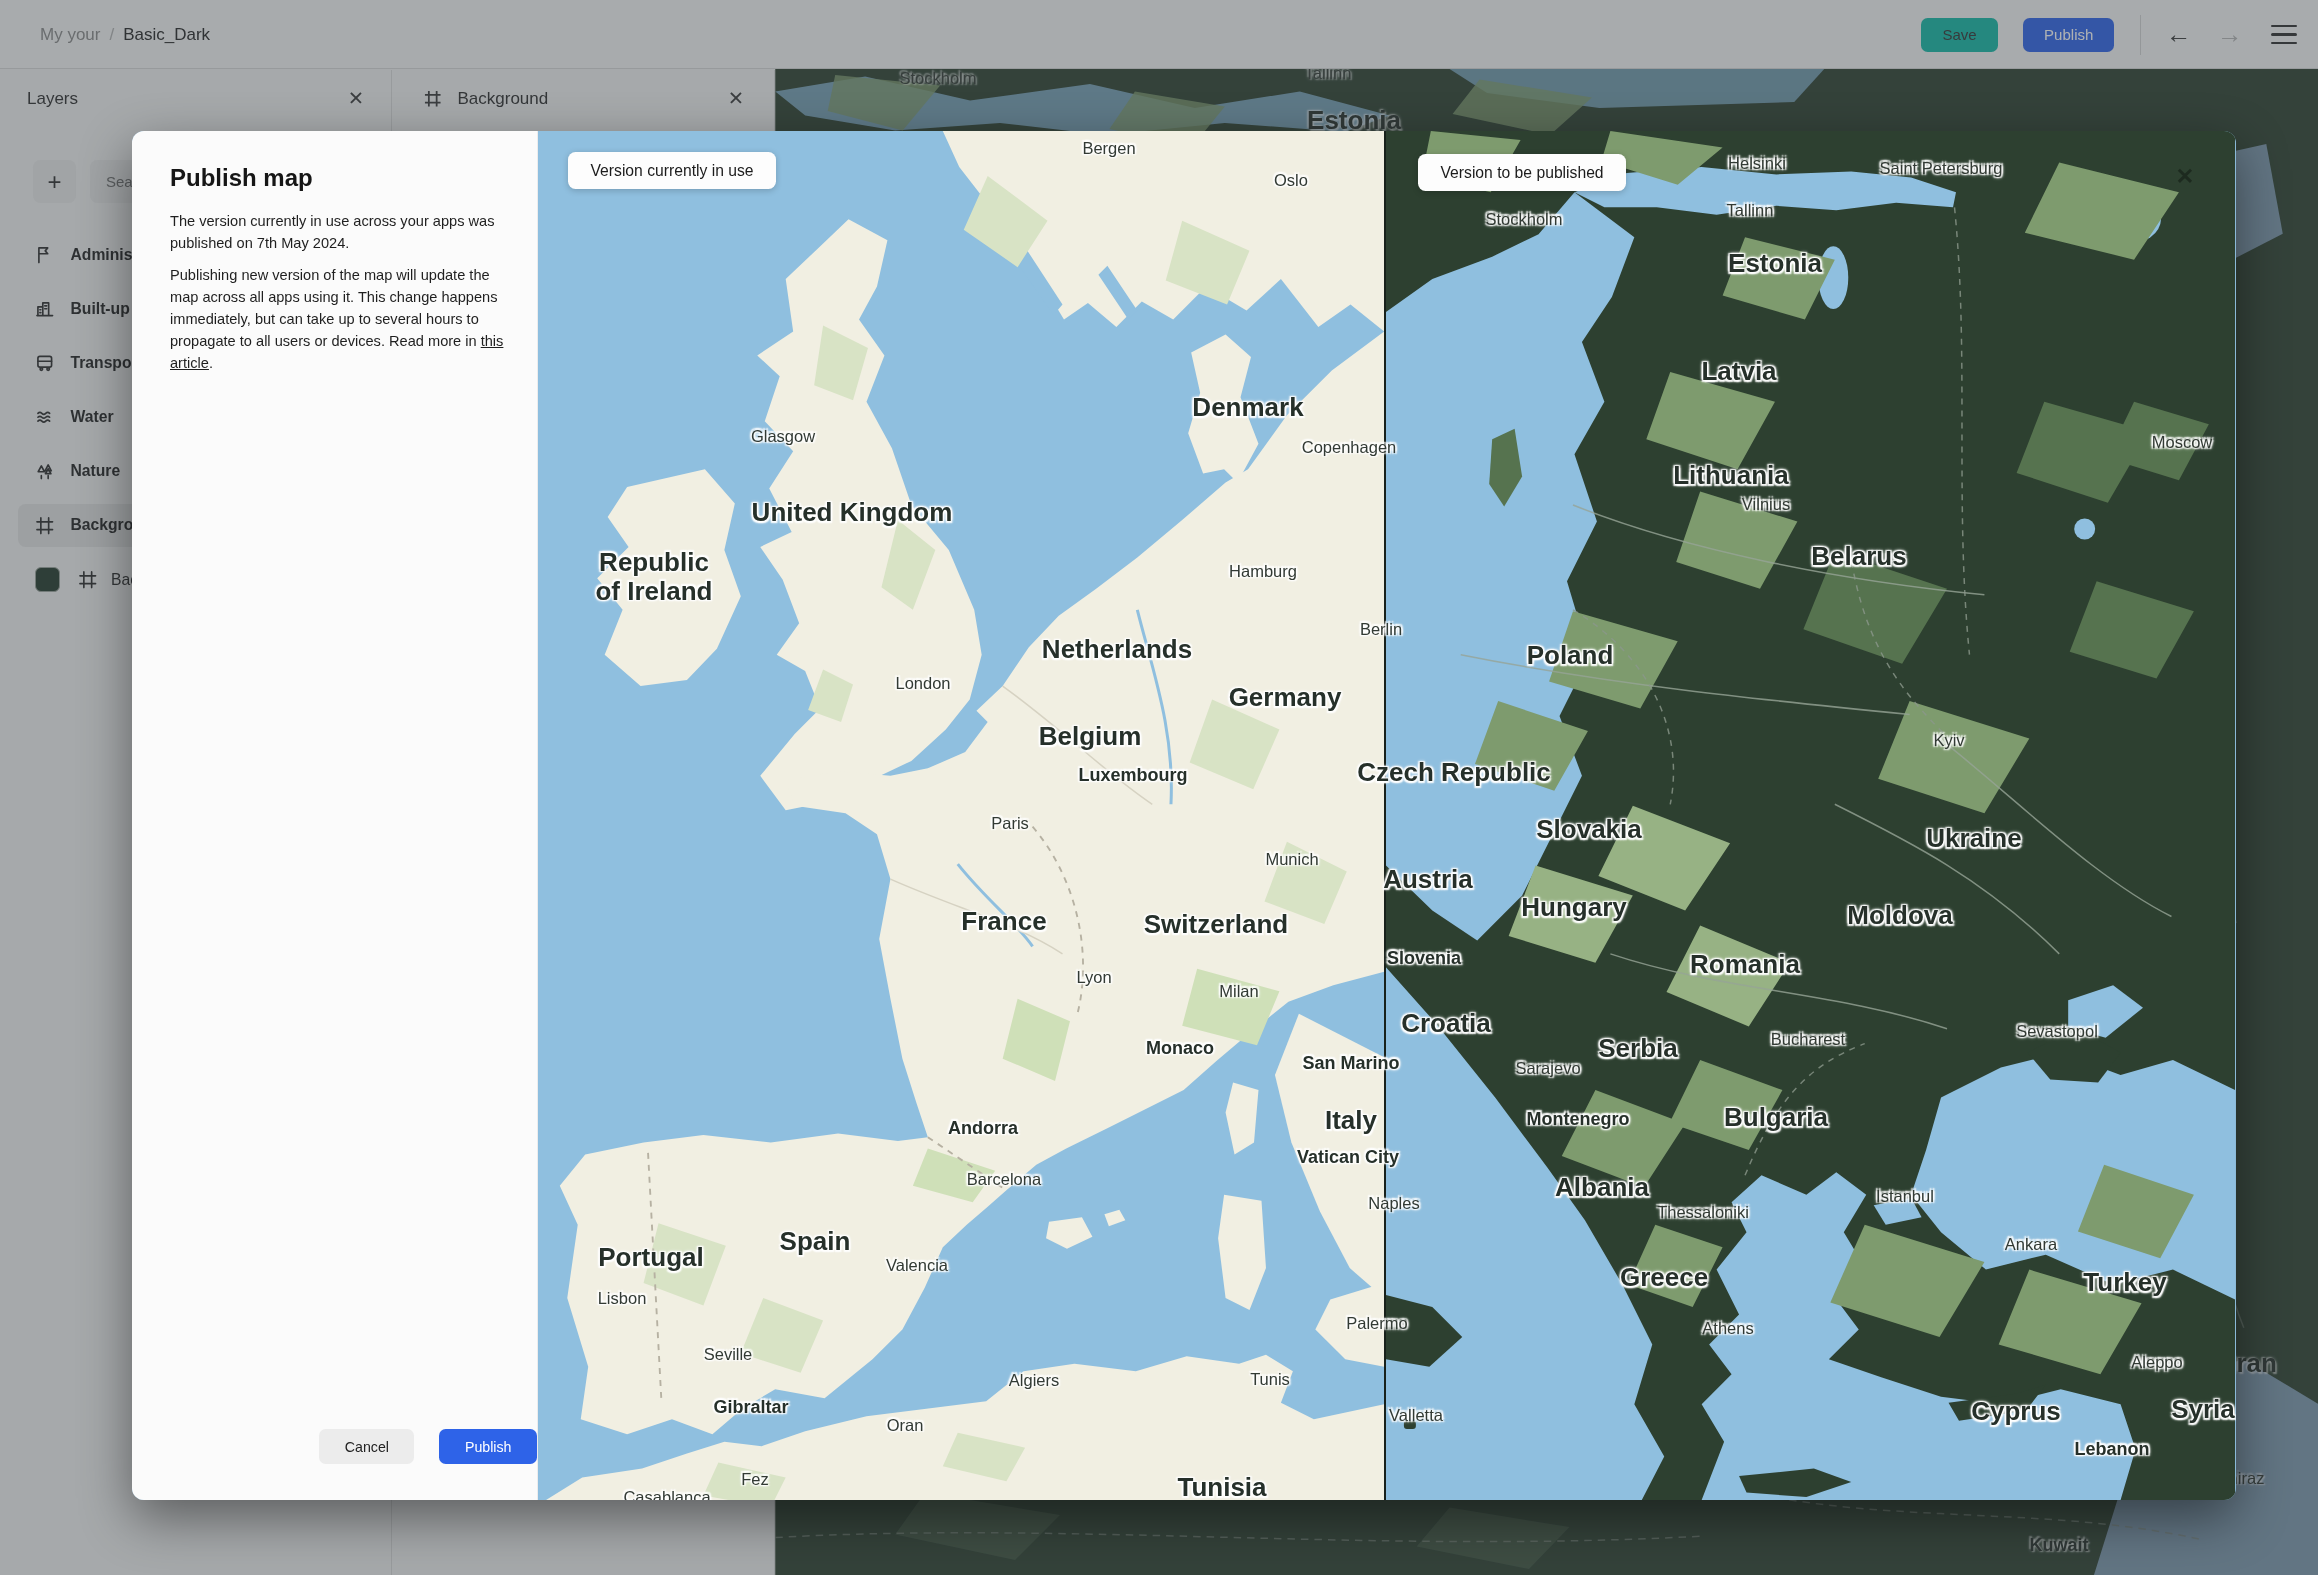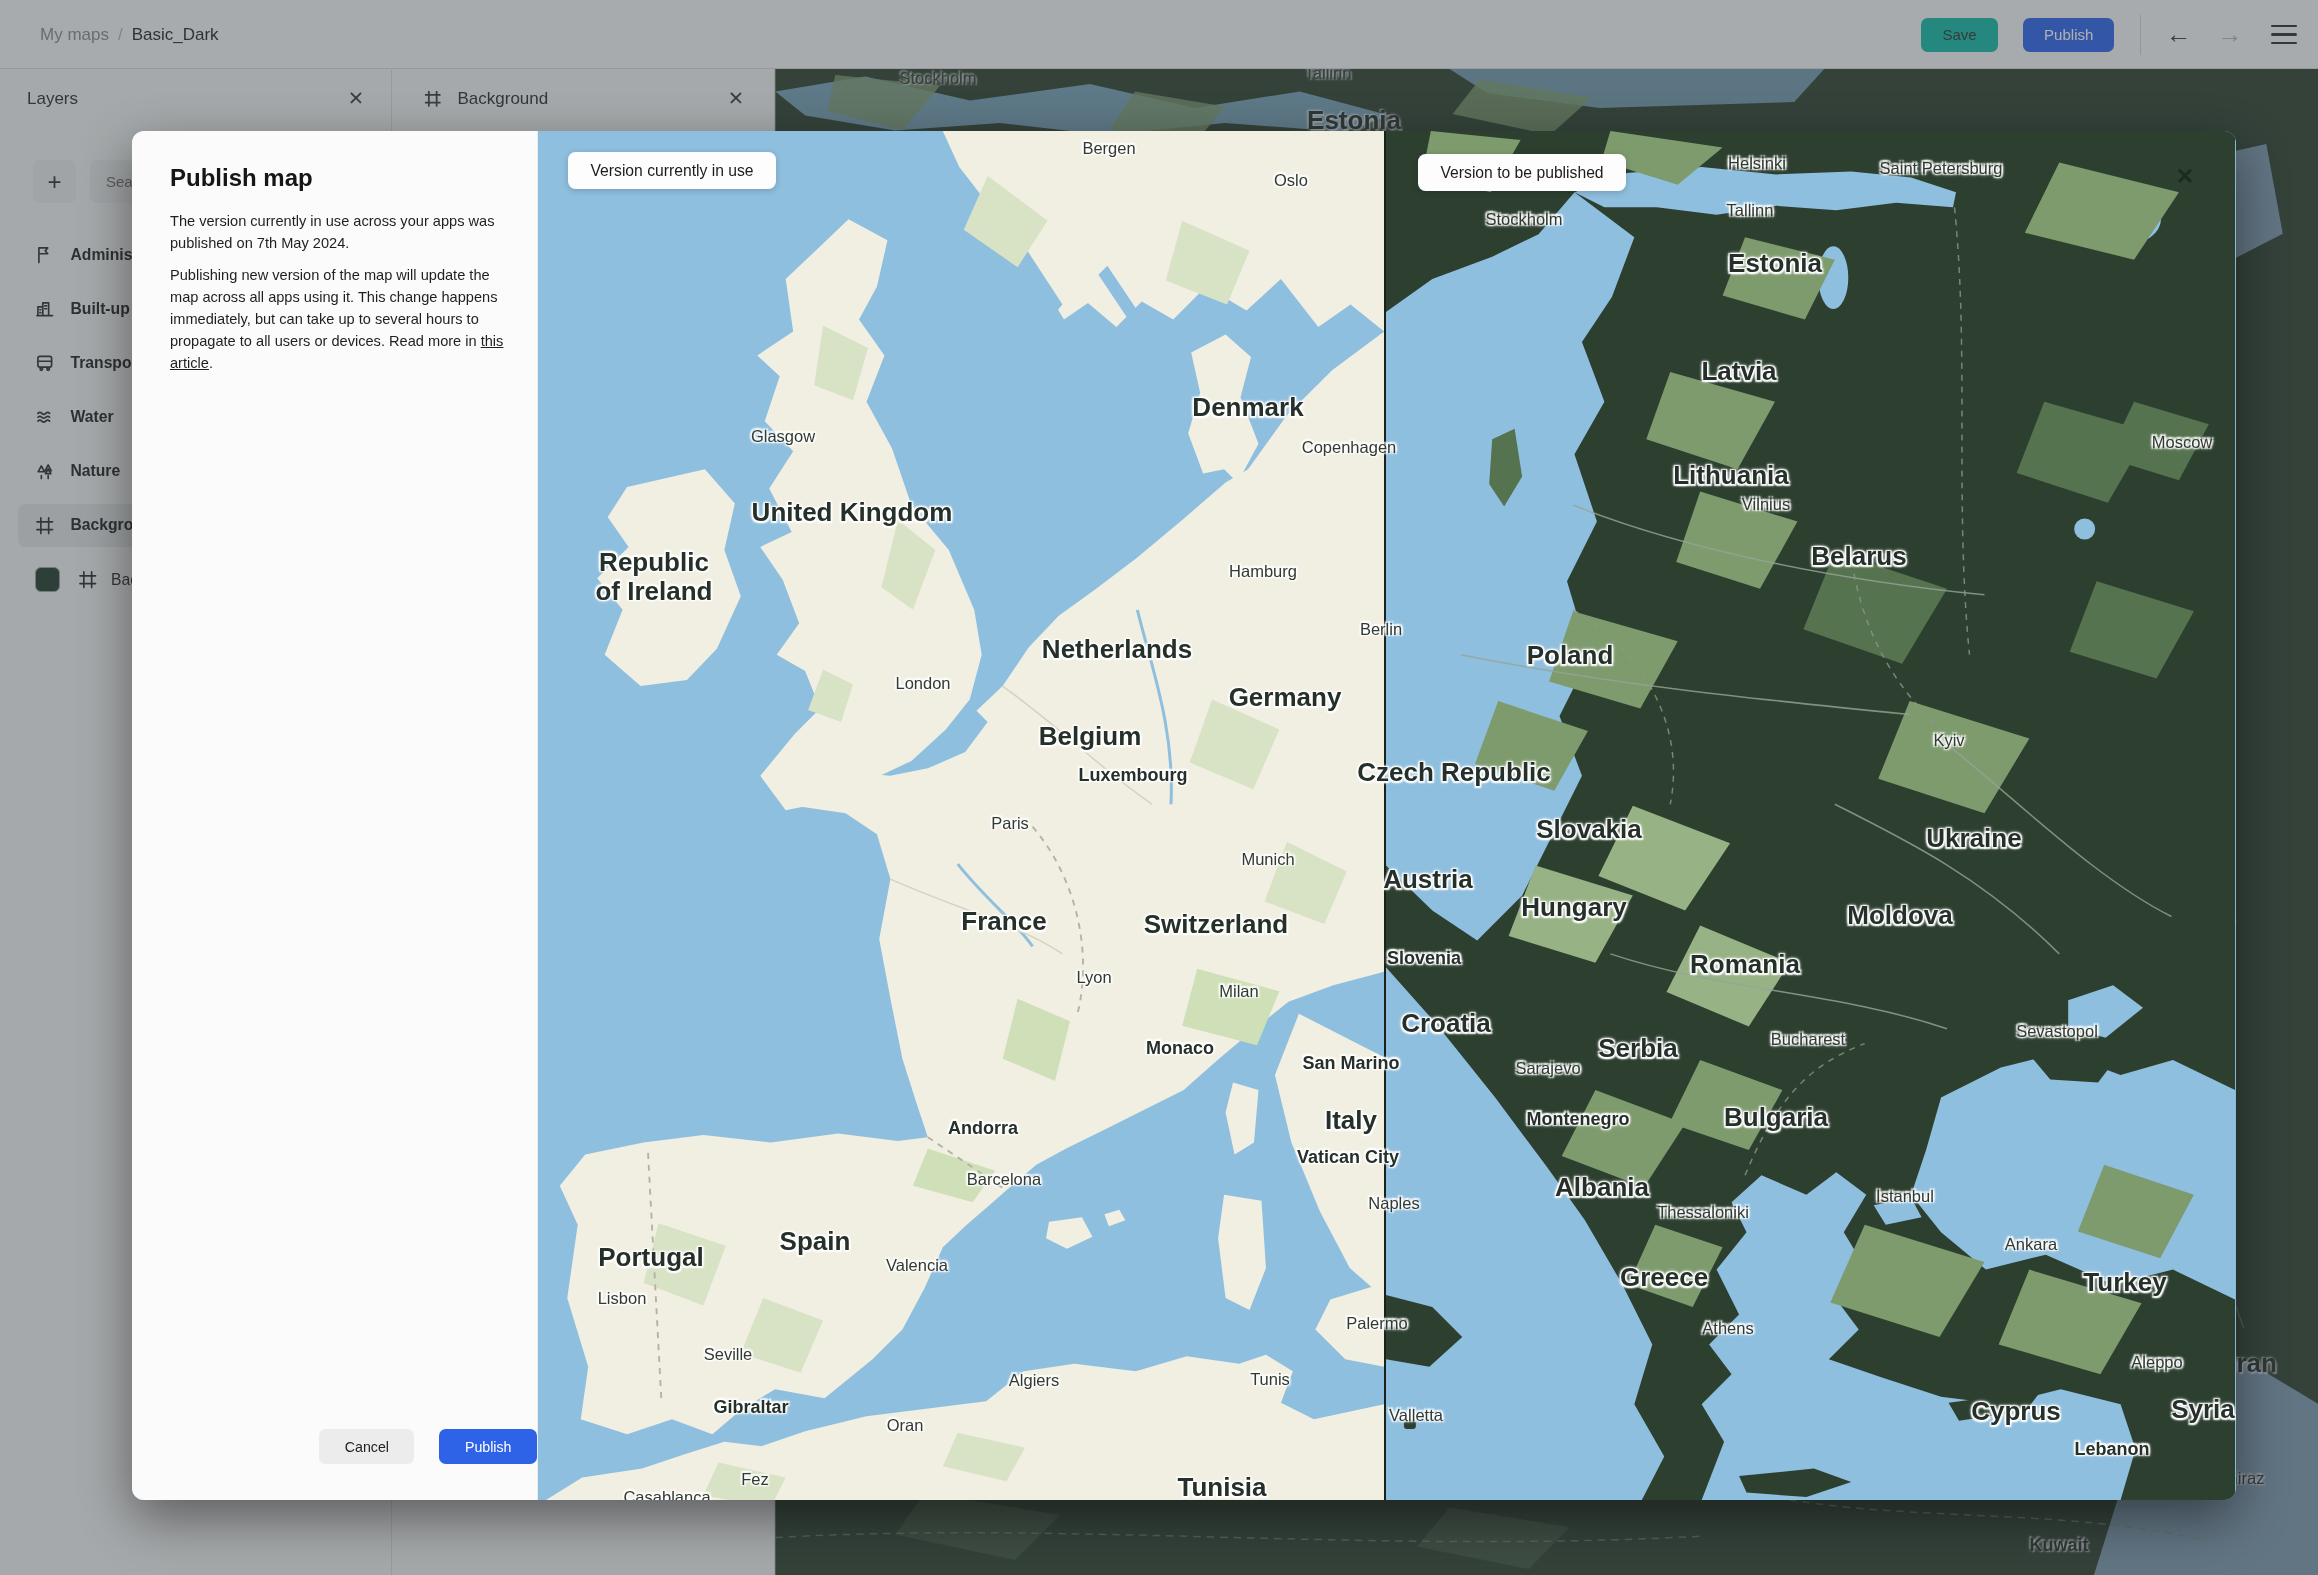--- a/index.html
+++ b/index.html
@@ -87,21 +87,21 @@
   #dlg-cancel{background:#ececec;color:#222;}
   #dlg-publish{background:var(--accent);color:#fff;}
 </style>
 </head>
 <body>
 
 <div id="page">
 
   <div id="topbar">
     <div id="breadcrumb" class="crumb">
-      <span class="root">My maps</span>
+      <span class="root">My your</span>
       <span class="sep">/</span>
       <span class="cur">Basic_Dark</span>
     </div>
     <div id="topbar-right">
       <button id="tb-save" class="tb-btn">Save</button>
       <button id="tb-publish" class="tb-btn">Publish</button>
       <div id="tb-divider"></div>
       <button class="nav-arrow">←</button>
       <button class="nav-arrow disabled">→</button>
       <div id="hamburger">
@@ -282,21 +282,21 @@
           <div class="mlabel country" style="left: 522px; top: 446px;">Republic
 of Ireland</div>
           <div class="mlabel city" style="left: 1131px; top: 440px;">Hamburg</div>
           <div class="mlabel city" style="left: 1249px; top: 498px;">Berlin</div>
           <div class="mlabel country" style="left: 985px; top: 519px;">Netherlands</div>
           <div class="mlabel city" style="left: 791px; top: 552px;">London</div>
           <div class="mlabel country" style="left: 1153px; top: 567px;">Germany</div>
           <div class="mlabel country" style="left: 958px; top: 606px;">Belgium</div>
           <div class="mlabel sm" style="left: 1001px; top: 644px;">Luxembourg</div>
           <div class="mlabel city" style="left: 878px; top: 692px;">Paris</div>
-          <div class="mlabel city" style="left: 1136px; top: 728px;">Munich</div>
+          <div class="mlabel city" style="left: 1160px; top: 728px;">Munich</div>
           <div class="mlabel country" style="left: 872px; top: 791px;">France</div>
           <div class="mlabel country" style="left: 1084px; top: 794px;">Switzerland</div>
           <div class="mlabel city" style="left: 962px; top: 846px;">Lyon</div>
           <div class="mlabel city" style="left: 1107px; top: 860px;">Milan</div>
           <div class="mlabel sm" style="left: 1048px; top: 917px;">Monaco</div>
           <div class="mlabel sm" style="left: 1219px; top: 932px;">San Marino</div>
           <div class="mlabel sm" style="left: 851px; top: 997px;">Andorra</div>
           <div class="mlabel country" style="left: 1219px; top: 990px;">Italy</div>
           <div class="mlabel sm" style="left: 1216px; top: 1026px;">Vatican City</div>
           <div class="mlabel city" style="left: 872px; top: 1048px;">Barcelona</div>

